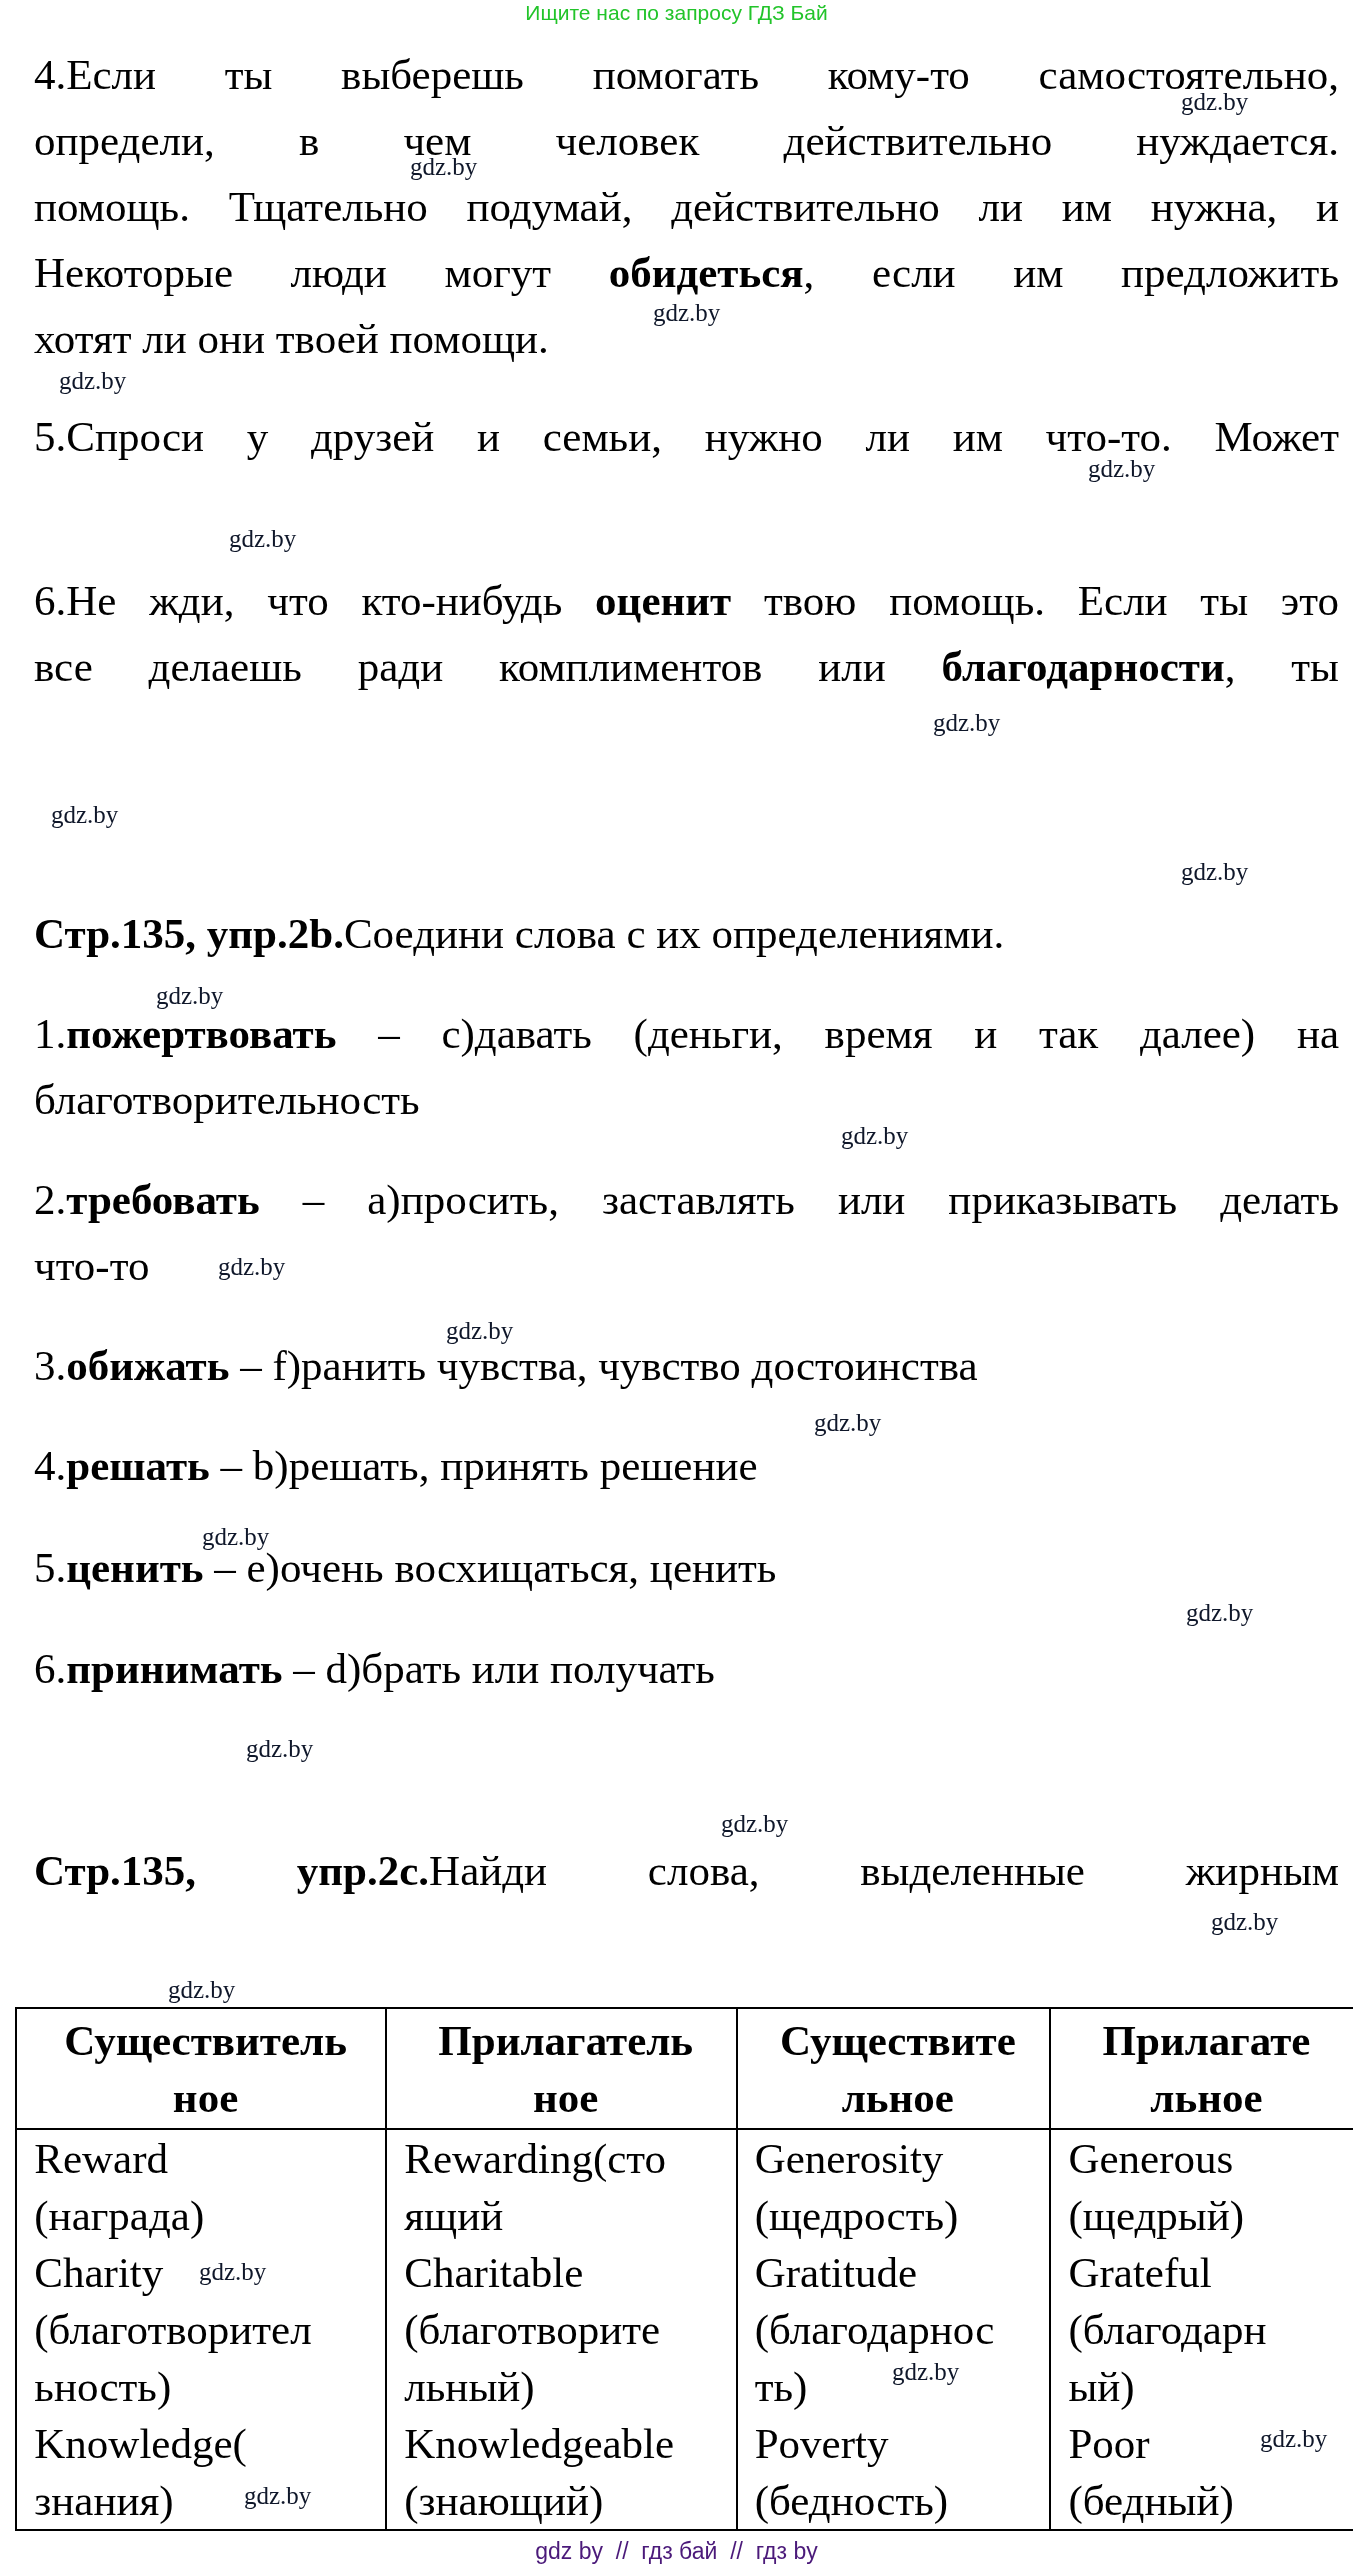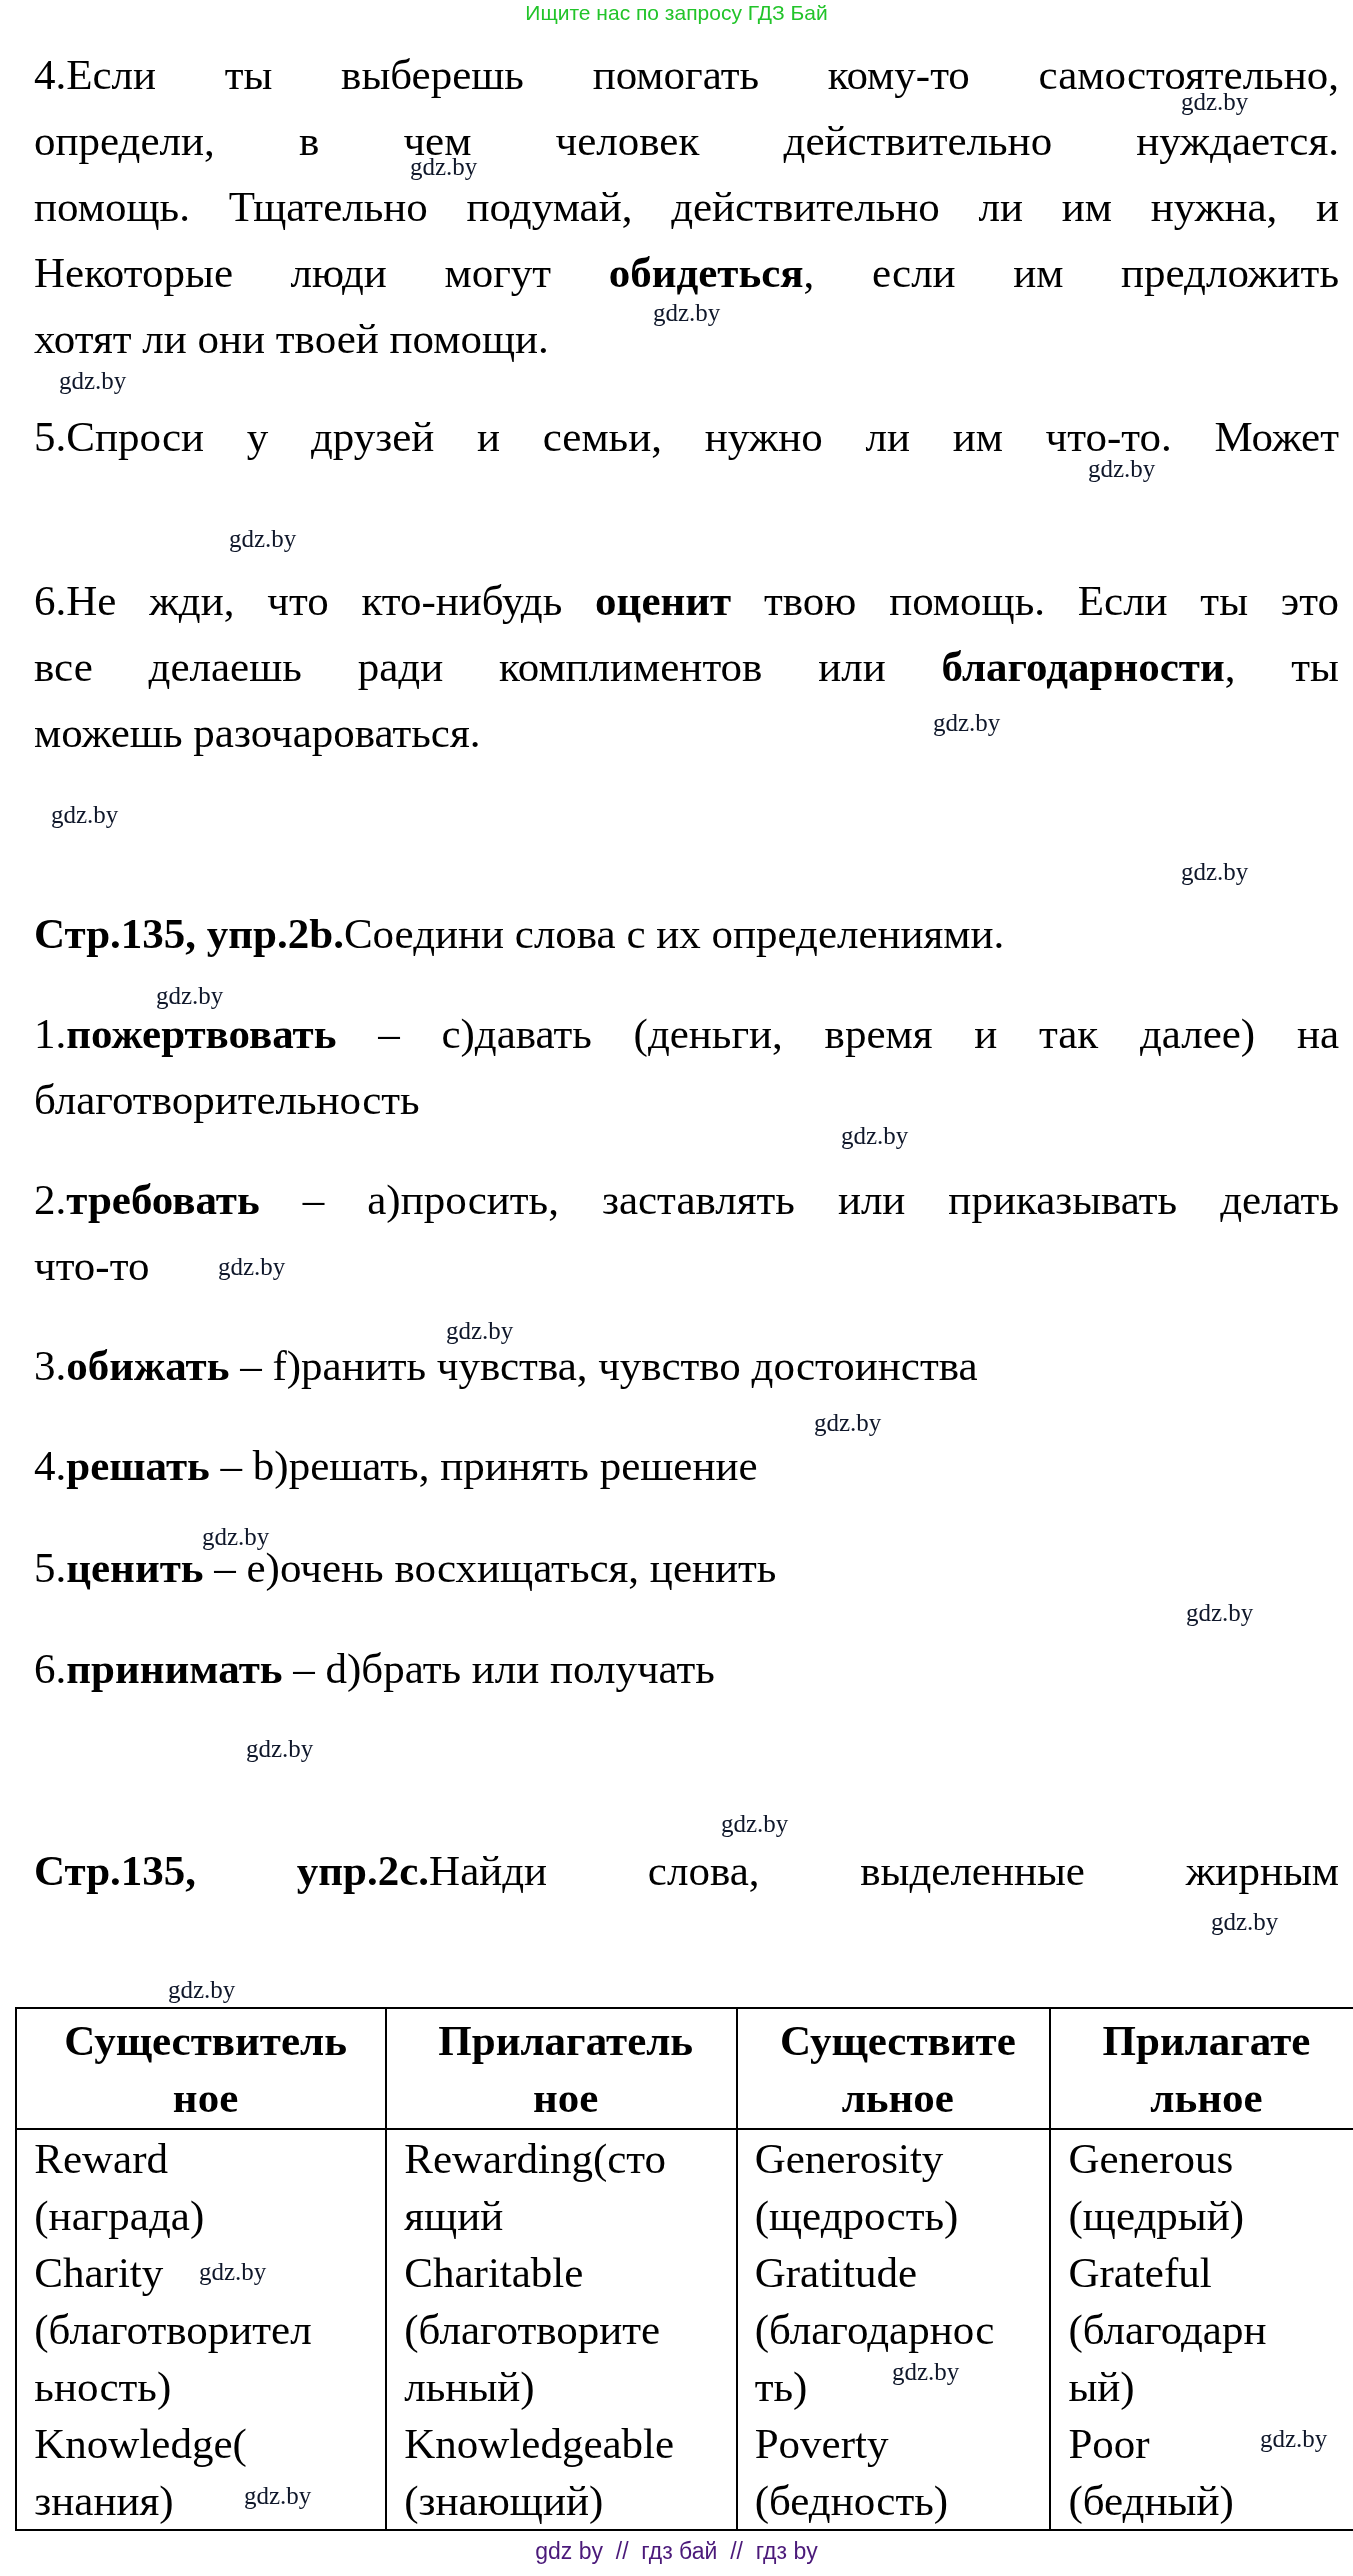--- a/index.html
+++ b/index.html
@@ -42,21 +42,20 @@
   <span class="line">хотят ли они твоей помощи.</span>
 </div>
 
 <div class="para" style="top:404px;">
   <span class="line justify">5.Спроси у друзей и семьи, нужно ли им что-то. Может</span>
 </div>
 
 <div class="para" style="top:568px;">
   <span class="line justify"><span>6.Не жди, что кто-нибудь </span><b>оценит</b><span> твою помощь. Если ты это</span></span>
   <span class="line justify"><span>все делаешь ради комплиментов или </span><b>благодарности</b><span>, ты</span></span>
-  <span class="line">можешь разочароваться.</span>
 </div>
 
 <div class="para nojust" style="top:901px;">
   <span class="line"><b>Стр.135, упр.2b.</b><span>Соедини слова с их определениями.</span></span>
 </div>
 
 <div class="para" style="top:1001px;">
   <span class="line justify"><span>1.</span><b>пожертвовать</b><span> – </span><span>c)давать (деньги, время и так далее) на</span></span>
   <span class="line">благотворительность</span>
 </div>

